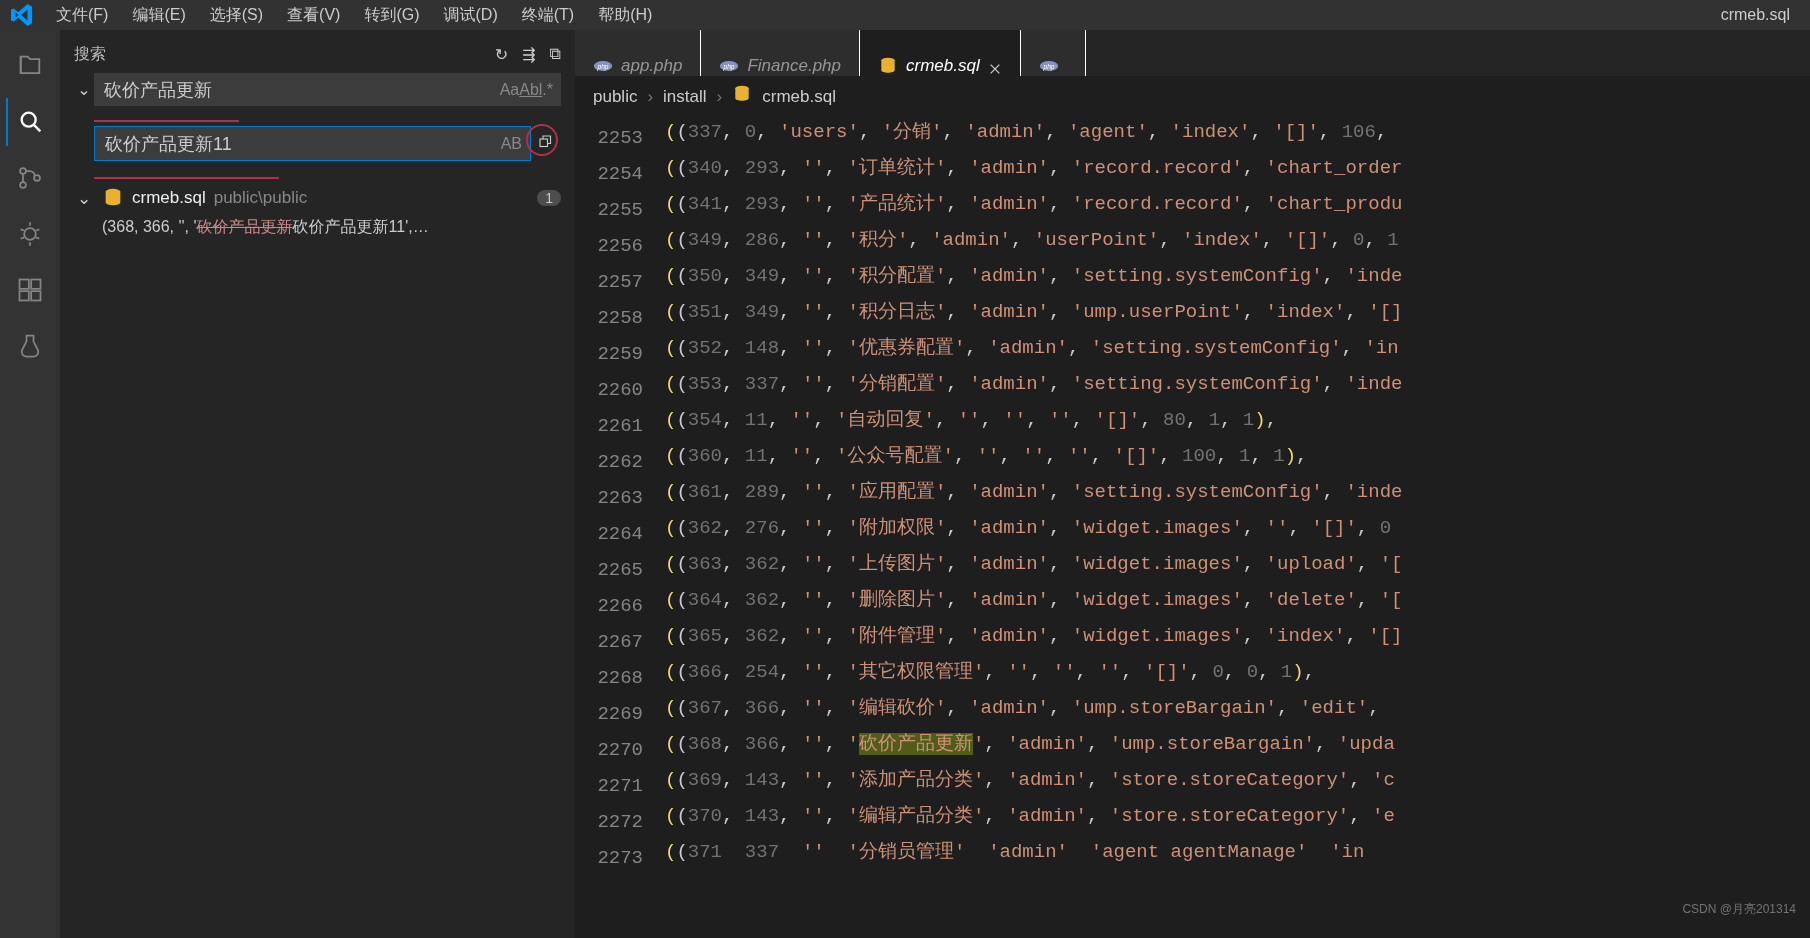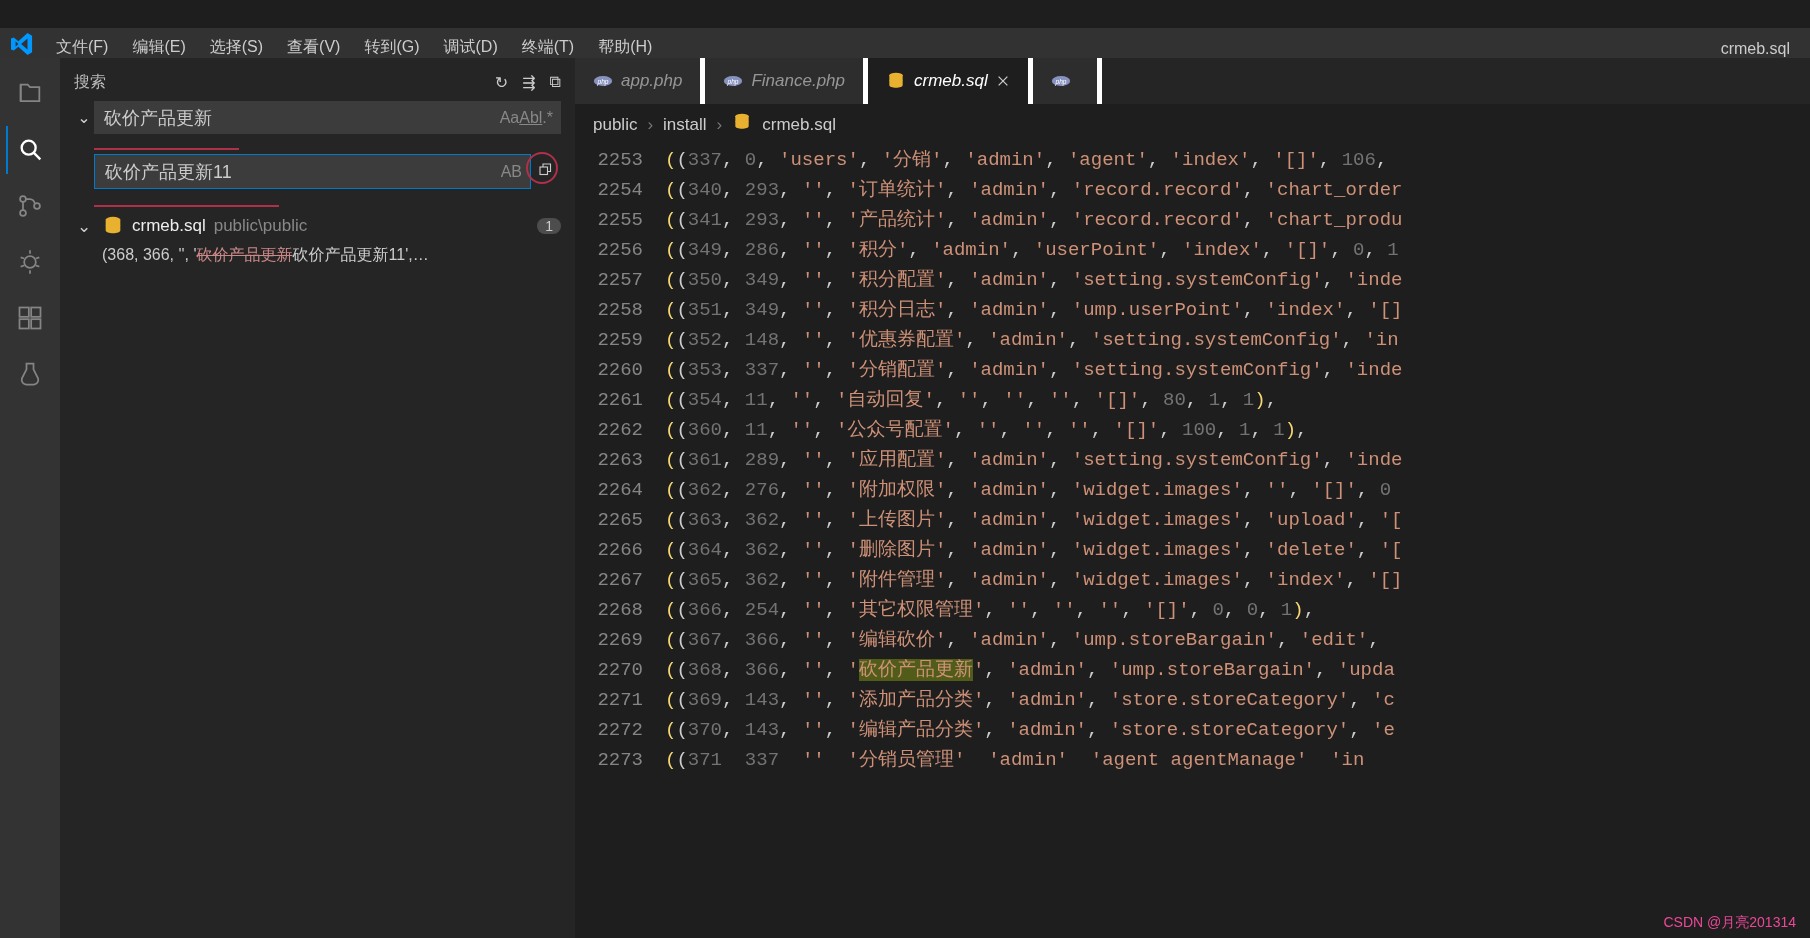--- a/index.html
+++ b/index.html
@@ -8,24 +8,23 @@
   background: #1e1e1e;
   color: #cccccc;
   overflow: hidden;
   width: 1810px;
   height: 938px;
 }
 .menubar {
   height: 30px;
   background: #323233;
   display: flex;
-  align-items: flex-end;
+  align-items: center;
   padding: 0 8px;
   font-size: 16px;
-  margin-top: 28px;
 }
 .logo { width: 28px; height: 28px; display: flex; align-items: center; justify-content: center; margin-right: 8px; }
 .menu-item { padding: 0 12px; cursor: pointer; color: #ccc; }
 .menubar-right { margin-left: auto; padding-right: 12px; color: #ccc; }
 .main { display: flex; height: calc(100% - 30px); }
 .activity-bar {
   width: 60px;
   background: #333333;
   display: flex;
   flex-direction: column;
@@ -73,49 +72,49 @@
   border-radius: 10px; padding: 0 8px; font-size: 14px;
 }
 .result-line {
   padding: 4px 14px 4px 42px; font-size: 16px; color: #ccc;
   white-space: nowrap; overflow: hidden; text-overflow: ellipsis;
 }
 .strike { text-decoration: line-through; color: #cc8888; }
 .editor-area { flex: 1; display: flex; flex-direction: column; background: #1e1e1e; overflow: hidden; }
 .tabs { display: flex; background: #252526; height: 46px; align-items: stretch; }
 .tab {
-  display: flex; align-items: center; gap: 8px;
+  display: flex; align-items: flex-end; gap: 8px;
   padding: 0 18px; font-size: 17px;
   background: #2d2d2d; color: #969696;
-  border-right: 5px solid #ffffff; cursor: pointer;
+  border-right: 1px solid #ffffff; cursor: pointer;
   font-style: italic;
 }
 .tab.active { background: #1e1e1e; color: #ffffff; }
 .tab-close { width: 14px; height: 14px; color: #ccc; }
 .breadcrumb { padding: 8px 18px; font-size: 17px; color: #ccc; display: flex; gap: 10px; align-items: center; }
 .breadcrumb .sep { color: #777; }
 .code-area {
   flex: 1;
   font-family: Consolas, "Courier New", monospace;
   font-size: 19px;
   line-height: 30px;
   overflow: hidden;
   white-space: pre;
 }
 .code-line { display: flex; }
-.gutter { width: 90px; text-align: right; color: #858585; padding-right: 22px; user-select: none; }
+.gutter { width: 90px; text-align: right; color: #858585; padding-right: 22px; user-select: none; margin-top: 6px; }
 .cl { flex: 1; overflow: hidden; }
 .p { color: #f7d774; }
 .r { color: #737373; }
 .s { color: #ce9178; }
 .c { color: #cccccc; }
 .hl { background: #515c18; }
 .watermark {
-  position: fixed; bottom: 6px; right: 14px;
-  color: #ec4899; font-size: 14px;
+  position: fixed; bottom: 20px; right: 14px;
+  color: #737373; font-size: 12px;
 }
 .circled { position: relative; }
 .circled::after {
   content: ""; position: absolute; left: -5px; top: -5px;
   width: 28px; height: 28px; border: 2px solid #b0304a; border-radius: 50%;
 }
 .roman { font-style: normal; }
 </style>
 </head>
 <body>

